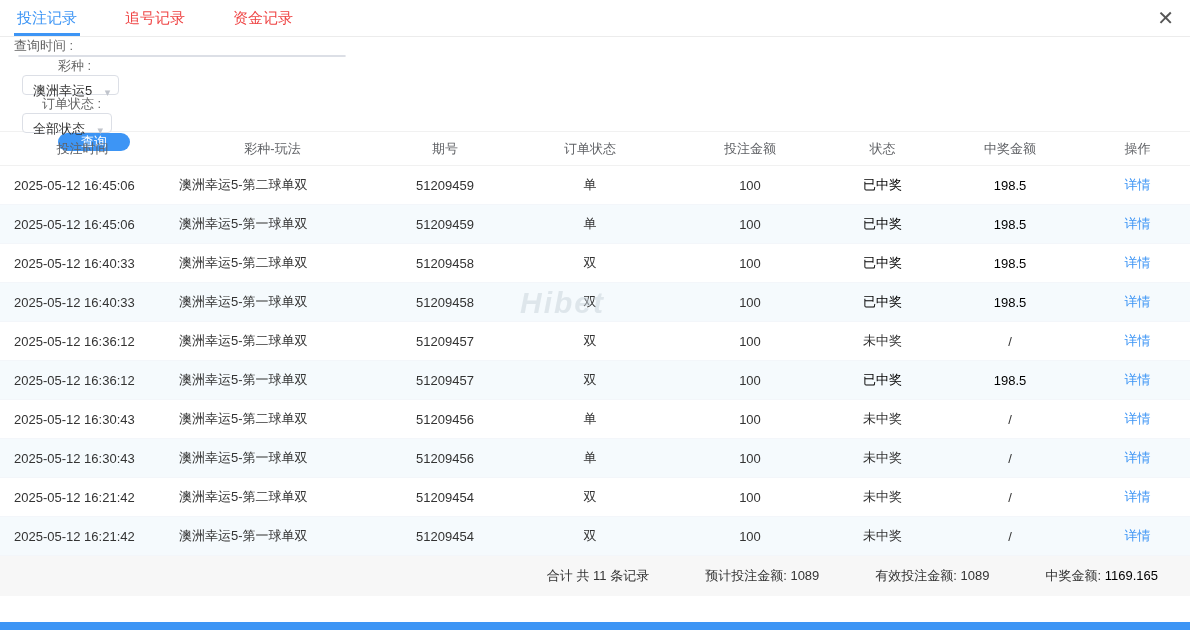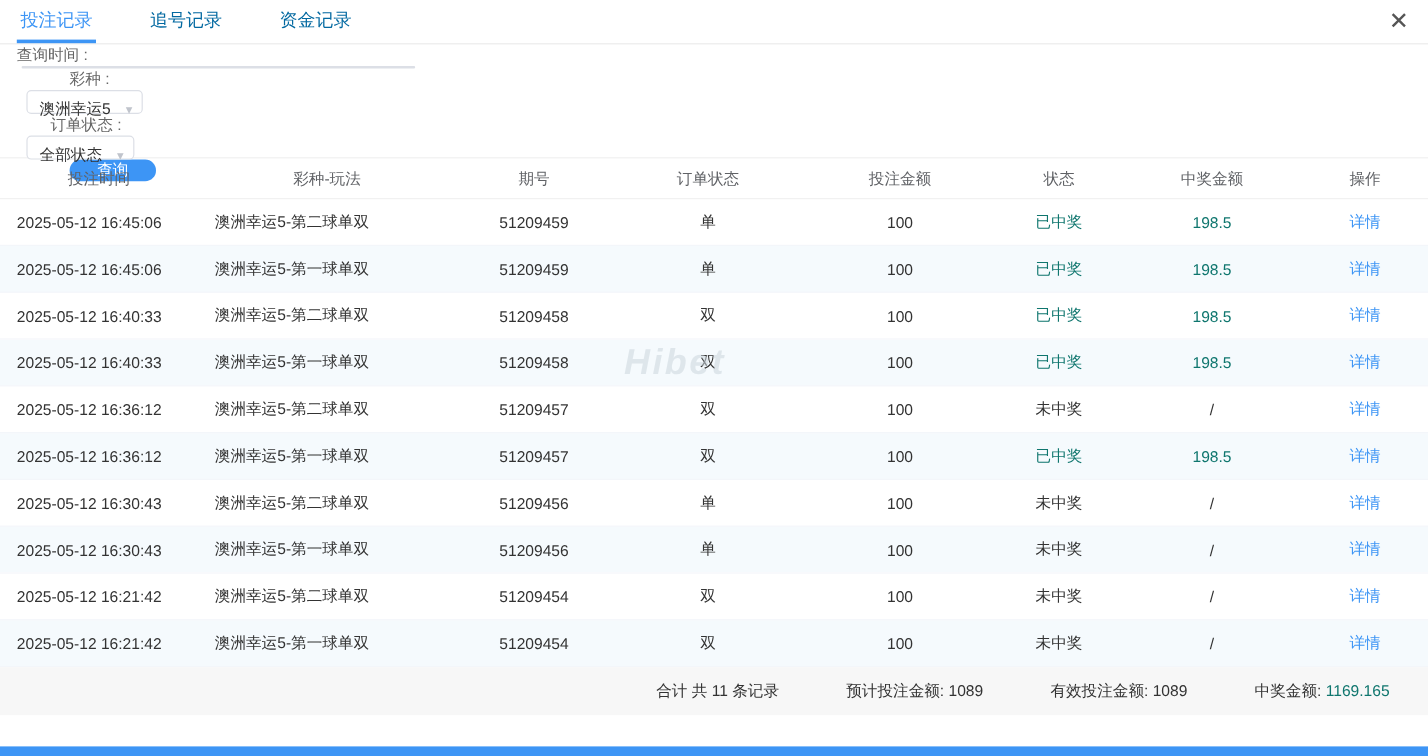--- a/index.html
+++ b/index.html
@@ -3,21 +3,21 @@
 <meta charset="utf-8">
 <style>
   * { box-sizing: border-box; margin: 0; padding: 0; }
   body {
     width: 1190px; height: 630px; overflow: hidden; position: relative;
     background: #fff; font-family: "Liberation Sans", "DejaVu Sans", sans-serif;
     color: #333;
   }
   
   .tabs-bar { height: 37px; border-bottom: 1px solid #ececec; display: flex; align-items: flex-end; padding-left: 14px; position: relative; }
-  .tab { font-size: 15px; color: #0369a1; margin-right: 42px; line-height: 36px; cursor: pointer; position: relative; padding: 0 3px; }
+  .tab { font-size: 15px; color: #ef4444; margin-right: 42px; line-height: 36px; cursor: pointer; position: relative; padding: 0 3px; }
   .tab.active { color: #3d95f5; }
   .tab.active::after { content: ""; position: absolute; left: 0; right: 0; bottom: 0; height: 3px; background: #3d95f5; }
   .close { position: absolute; right: 16px; top: 5px; font-size: 20px; color: #555; cursor: pointer; line-height: 26px; }
   
   .filter-bar { height: 94px; display: flex; align-items: flex-start; padding-left: 14px; font-size: 13px; color: #666; flex-direction: column; }
   .flabel { color: #666; white-space: nowrap; }
   .time-group { display: flex; border: 1px solid #dcdfe6; border-radius: 2px; overflow: hidden; margin-left: 4px; }
   .time-btn { padding: 0 13px; height: 32px; line-height: 32px; color: #333; background: #fff; border-left: 1px solid #ebebeb; cursor: pointer; font-size: 13px; white-space: nowrap; }
   .time-btn:first-child { border-left: none; }
   .time-btn.active { background: #3d95f5; color: #4c1d95; padding-left: 19px; }
@@ -25,21 +25,21 @@
   .select .chev { position: absolute; right: 8px; top: 1px; color: #c0c4cc; font-size: 11px; }
   .ml-lg { margin-left: 44px; }
   .ml-md { margin-left: 28px; }
   .query-btn { margin-left: 44px; width: 72px; height: 34px; border: none; border-radius: 14px; background: #3d95f5; color: #fff; font-size: 13px; cursor: pointer; }
   
   table { width: 1190px; border-collapse: collapse; font-size: 13px; color: #333; table-layout: fixed; }
   thead th { height: 34px; font-weight: 400; color: #606266; border-top: 1px solid #f1f1f1; border-bottom: 1px solid #f1f1f1; background: #fff; text-align: center; font-size: 13px; }
   tbody td { height: 39px; text-align: center; border-bottom: 1px solid #f3f6fa; overflow: hidden; white-space: nowrap; }
   td.al, th.al { text-align: left; padding-left: 14px; }
   tbody tr:nth-child(even) { background: #f5fafd; }
-  .red { color: #0f766e; }
+  .red { color: #000000; }
   .detail-link { color: #3d95f5; cursor: pointer; text-decoration: none; }
   
   .summary-bar { height: 40px; background: #f7f7f7; display: flex; align-items: center; justify-content: flex-end; font-size: 13px; color: #333; padding-right: 32px; }
   .summary-bar .sum-item { margin-left: 56px; white-space: nowrap; }
   
   .bottom-bar { position: absolute; left: 0; bottom: 0; width: 100%; height: 8px; background: #3d95f5; }
   
   .watermark { position: absolute; left: 520px; top: 286px; font-size: 30px; font-weight: bold; font-style: italic; letter-spacing: 2px; color: #cdd7de; opacity: 0.55; pointer-events: none; z-index: 2; }
 </style>
 </head>

